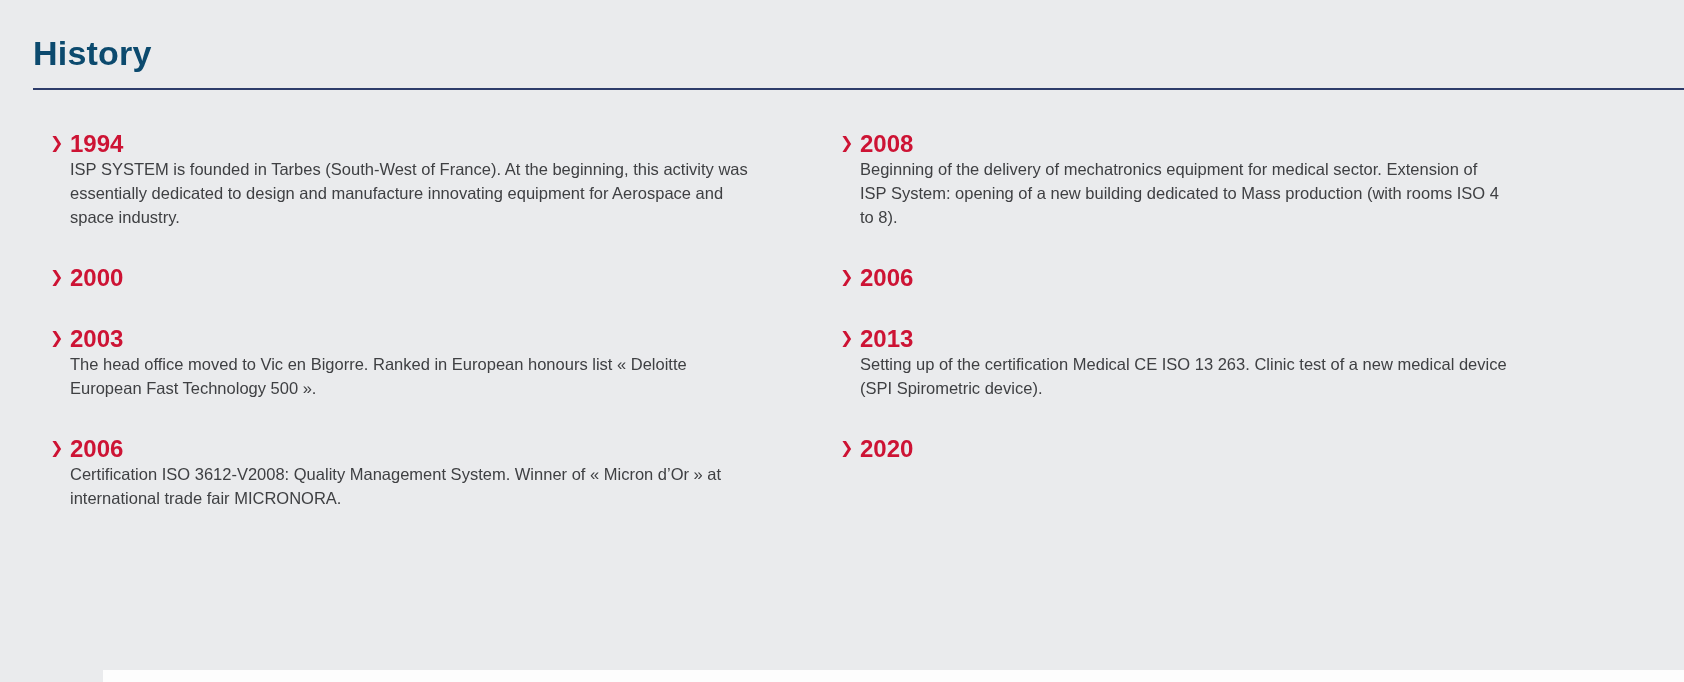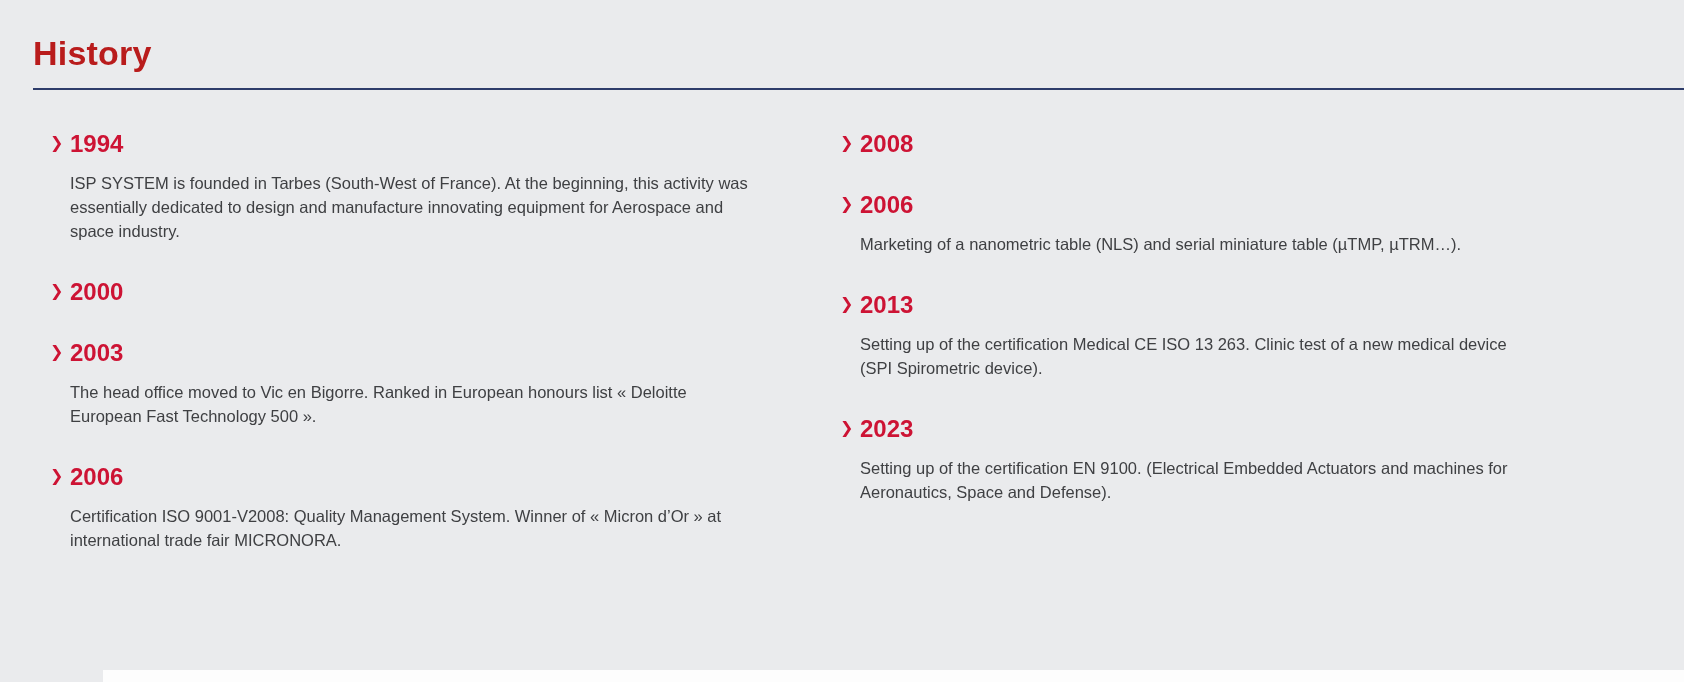--- a/index.html
+++ b/index.html
@@ -20,21 +20,21 @@
     height: 100%;
   }
   .header {
     padding: 34px 0 0 33px;
   }
   .page-title {
     margin: 0;
     font-size: 34px;
     font-weight: bold;
     letter-spacing: 0.2px;
-    color: #b91c1c;
+    color: #0c4a6e;
   }
   .title-rule {
     border: none;
     border-top: 2px solid #2e3c6a;
     margin: 15px 0 0 33px;
     width: calc(100% - 33px);
   }
   .timeline {
     display: grid;
     grid-template-columns: 745px 745px;
@@ -58,21 +58,21 @@
   .chev {
     position: absolute;
     left: -20px;
     top: 3px;
     font-size: 16px;
     font-weight: bold;
     color: #cd1334;
     line-height: 1;
   }
   .entry-text {
-    margin: 15px 0 0 0;
+    margin: 1px 0 0 0;
     font-size: 16.5px;
     line-height: 24px;
     color: #3f4043;
     max-width: 680px;
   }
   .col-right .entry-text {
     max-width: 648px;
   }
   .bottom-strip {
     position: absolute;
@@ -106,44 +106,43 @@
         <h3 class="entry-year"><span class="chev">❯</span><span>2000</span></h3>
       </div>
 
       <div class="entry">
         <h3 class="entry-year"><span class="chev">❯</span><span>2003</span></h3>
         <p class="entry-text">The head office moved to Vic en Bigorre. Ranked in European honours list « Deloitte European Fast Technology 500 ».</p>
       </div>
 
       <div class="entry">
         <h3 class="entry-year"><span class="chev">❯</span><span>2006</span></h3>
-        <p class="entry-text">Certification ISO 9001-V2008: Quality Management System. Winner of « Micron d’Or » at international trade fair MICRONORA.</p>
+        <p class="entry-text">Certification ISO 3612-V2008: Quality Management System. Winner of « Micron d’Or » at international trade fair MICRONORA.</p>
       </div>
 
     </div>
 
     <div class="col col-right">
 
       <div class="entry">
         <h3 class="entry-year"><span class="chev">❯</span><span>2008</span></h3>
+        <p class="entry-text">Beginning of the delivery of mechatronics equipment for medical sector. Extension of ISP System: opening of a new building dedicated to Mass production (with rooms ISO 4 to 8).</p>
       </div>
 
       <div class="entry">
         <h3 class="entry-year"><span class="chev">❯</span><span>2006</span></h3>
-        <p class="entry-text">Marketing of a nanometric table (NLS) and serial miniature table (µTMP, µTRM…).</p>
       </div>
 
       <div class="entry">
         <h3 class="entry-year"><span class="chev">❯</span><span>2013</span></h3>
         <p class="entry-text">Setting up of the certification Medical CE ISO 13 263. Clinic test of a new medical device (SPI Spirometric device).</p>
       </div>
 
       <div class="entry">
-        <h3 class="entry-year"><span class="chev">❯</span><span>2023</span></h3>
-        <p class="entry-text">Setting up of the certification EN 9100. (Electrical Embedded Actuators and machines for Aeronautics, Space and Defense).</p>
+        <h3 class="entry-year"><span class="chev">❯</span><span>2020</span></h3>
       </div>
 
     </div>
 
   </div>
 
   <div class="bottom-strip"></div>
 
 </div>
 

